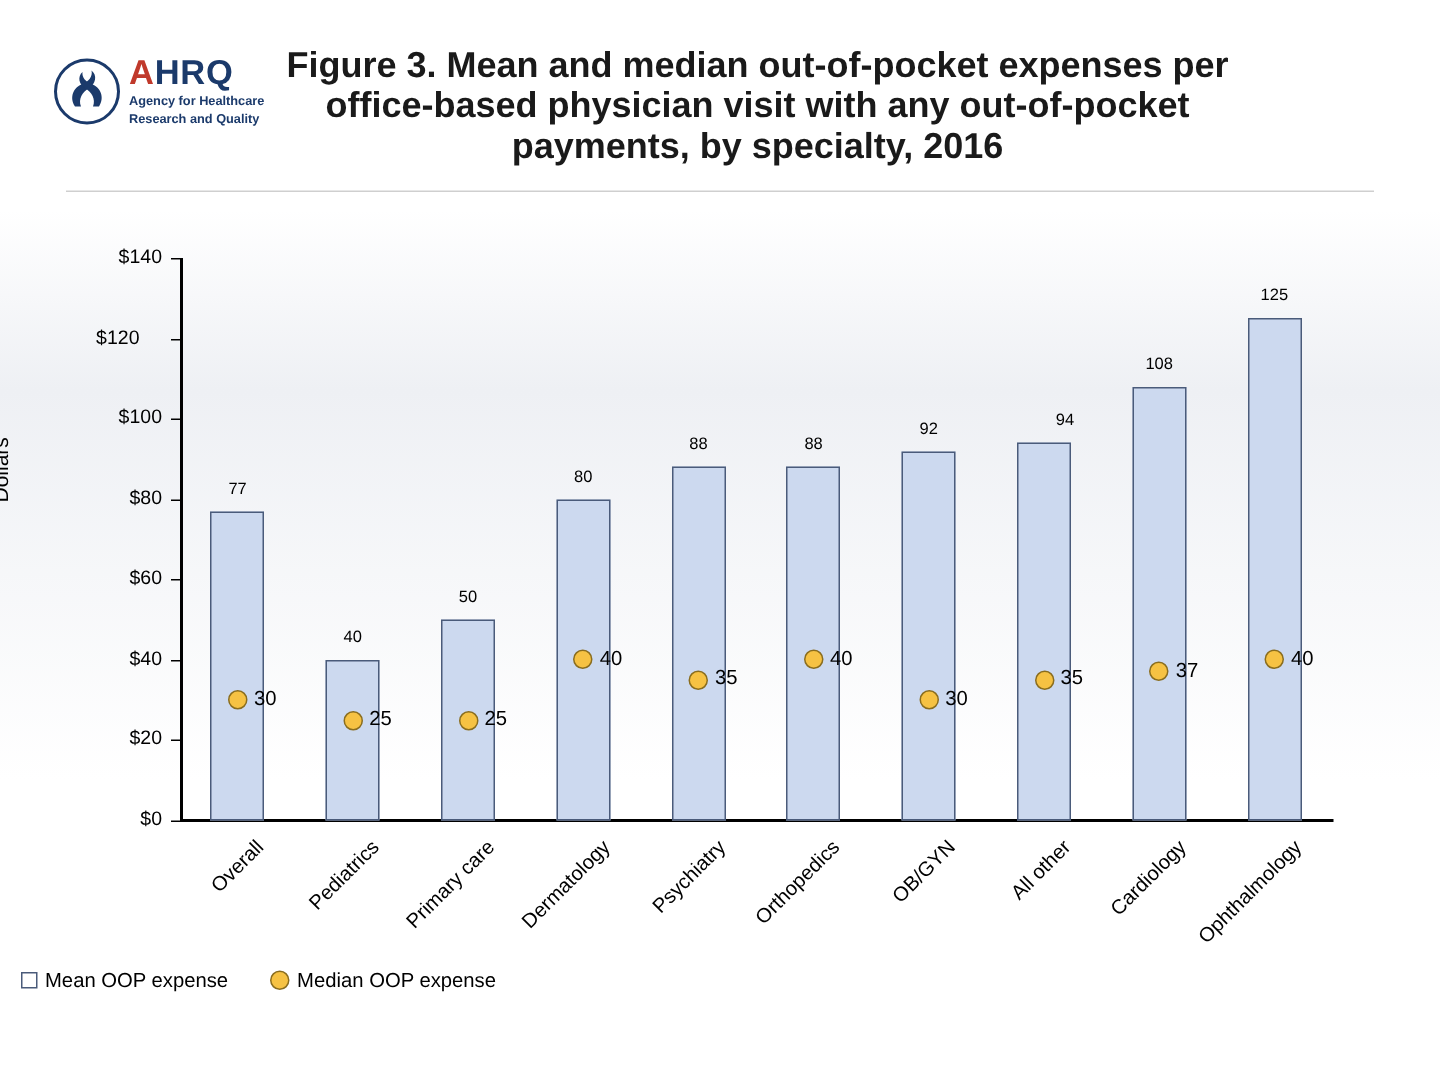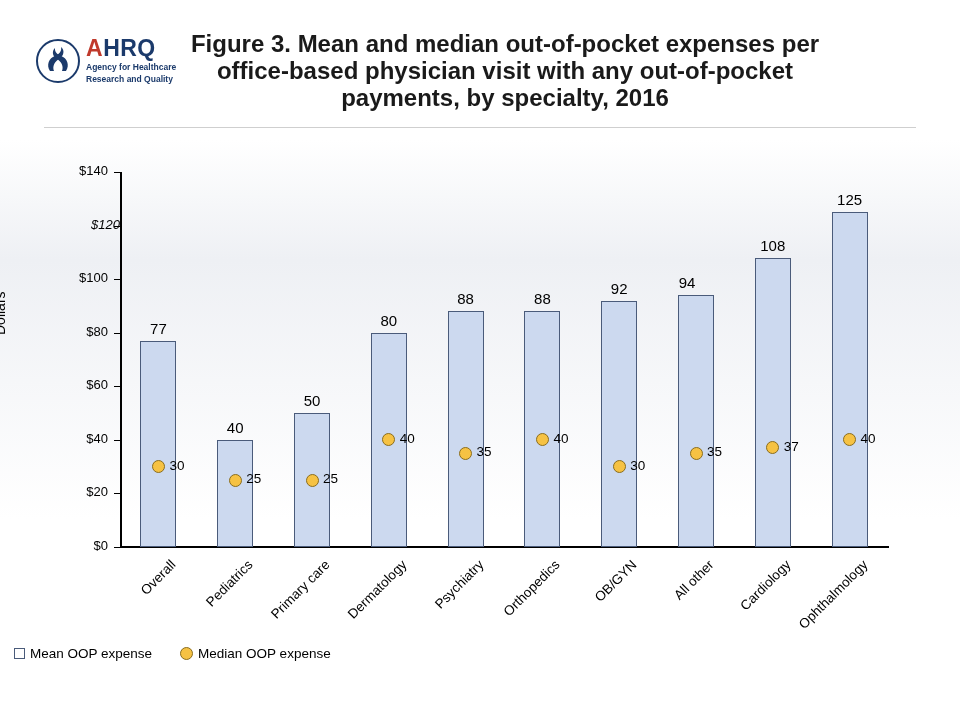--- a/index.html
+++ b/index.html
@@ -139,21 +139,21 @@
     white-space: nowrap;
   }
   .bar {
     position: absolute;
     background: #ccd9ef;
     border: 1px solid #4a5b7a;
     box-sizing: border-box;
   }
   .bar-value {
     position: absolute;
-    font-size: 15px;
+    font-size: 11px;
     color: #000000;
     text-align: center;
     white-space: nowrap;
   }
   .median-dot {
     position: absolute;
     width: 13px;
     height: 13px;
     border-radius: 50%;
     background: #f6c243;
@@ -252,21 +252,21 @@
       <div class="ytick-label" style="left: 56px; top: 334.429px;">$20</div>
       <div class="ytick-mark" style="top: 343.429px;"></div>
       <div class="ytick-label" style="left: 56px; top: 280.857px;">$40</div>
       <div class="ytick-mark" style="top: 289.857px;"></div>
       <div class="ytick-label" style="left: 56px; top: 227.286px;">$60</div>
       <div class="ytick-mark" style="top: 236.286px;"></div>
       <div class="ytick-label" style="left: 56px; top: 173.714px;">$80</div>
       <div class="ytick-mark" style="top: 182.714px;"></div>
       <div class="ytick-label" style="left: 56px; top: 120.143px;">$100</div>
       <div class="ytick-mark" style="top: 129.143px;"></div>
-      <div class="ytick-label" style="left: 68px; top: 66.5714px; font-style: italic;">$120</div>
+      <div class="ytick-label" style="left: 41px; top: 66.5714px;">$120</div>
       <div class="ytick-mark" style="top: 75.5714px;"></div>
       <div class="ytick-label" style="left: 56px; top: 13px;">$140</div>
       <div class="ytick-mark" style="top: 22px;"></div>
       <div class="bar" style="left: 140.4px; top: 190.75px; width: 36px; height: 206.25px; background: rgb(204, 217, 239);"></div>
       <div class="bar-value" style="left: 133.4px; width: 50px; top: 169.75px;">77</div>
       <div class="median-dot" style="left: 151.9px; top: 310.143px; background: rgb(246, 194, 67);"></div>
       <div class="median-value" style="left: 169.4px; top: 307.643px;">30</div>
       <div class="cat-label" style="left: 168.4px; top: 407px; width: 140px; margin-left: -140px;">Overall</div>
       <div class="bar" style="left: 217.2px; top: 289.857px; width: 36px; height: 107.143px; background: rgb(204, 217, 239);"></div>
       <div class="bar-value" style="left: 210.2px; width: 50px; top: 268.857px;">40</div>
@@ -292,21 +292,21 @@
       <div class="bar-value" style="left: 517.4px; width: 50px; top: 140.286px;">88</div>
       <div class="median-dot" style="left: 535.9px; top: 283.357px; background: rgb(246, 194, 67);"></div>
       <div class="median-value" style="left: 553.4px; top: 280.857px;">40</div>
       <div class="cat-label" style="left: 552.4px; top: 407px; width: 140px; margin-left: -140px;">Orthopedics</div>
       <div class="bar" style="left: 601.2px; top: 150.571px; width: 36px; height: 246.429px; background: rgb(204, 217, 239);"></div>
       <div class="bar-value" style="left: 594.2px; width: 50px; top: 129.571px;">92</div>
       <div class="median-dot" style="left: 612.7px; top: 310.143px; background: rgb(246, 194, 67);"></div>
       <div class="median-value" style="left: 630.2px; top: 307.643px;">30</div>
       <div class="cat-label" style="left: 629.2px; top: 407px; width: 140px; margin-left: -140px;">OB/GYN</div>
       <div class="bar" style="left: 678px; top: 145.214px; width: 36px; height: 251.786px; background: rgb(204, 217, 239);"></div>
-      <div class="bar-value" style="left: 662px; width: 50px; top: 124.214px;">94</div>
+      <div class="bar-value" style="left: 685px; width: 50px; top: 124.214px;">94</div>
       <div class="median-dot" style="left: 689.5px; top: 296.75px; background: rgb(246, 194, 67);"></div>
       <div class="median-value" style="left: 707px; top: 294.25px;">35</div>
       <div class="cat-label" style="left: 706px; top: 407px; width: 140px; margin-left: -140px;">All other</div>
       <div class="bar" style="left: 754.8px; top: 107.714px; width: 36px; height: 289.286px; background: rgb(204, 217, 239);"></div>
       <div class="bar-value" style="left: 747.8px; width: 50px; top: 86.7143px;">108</div>
       <div class="median-dot" style="left: 766.3px; top: 291.393px; background: rgb(246, 194, 67);"></div>
       <div class="median-value" style="left: 783.8px; top: 288.893px;">37</div>
       <div class="cat-label" style="left: 782.8px; top: 407px; width: 140px; margin-left: -140px;">Cardiology</div>
       <div class="bar" style="left: 831.6px; top: 62.1786px; width: 36px; height: 334.821px; background: rgb(204, 217, 239);"></div>
       <div class="bar-value" style="left: 824.6px; width: 50px; top: 41.1786px;">125</div>

